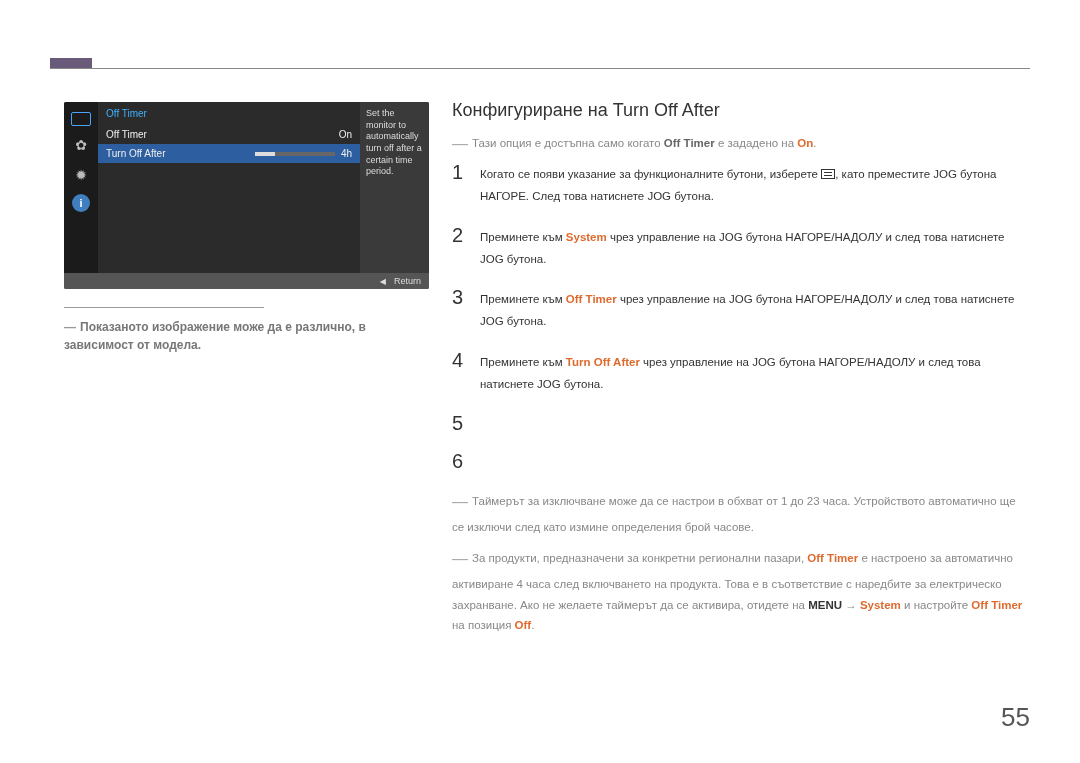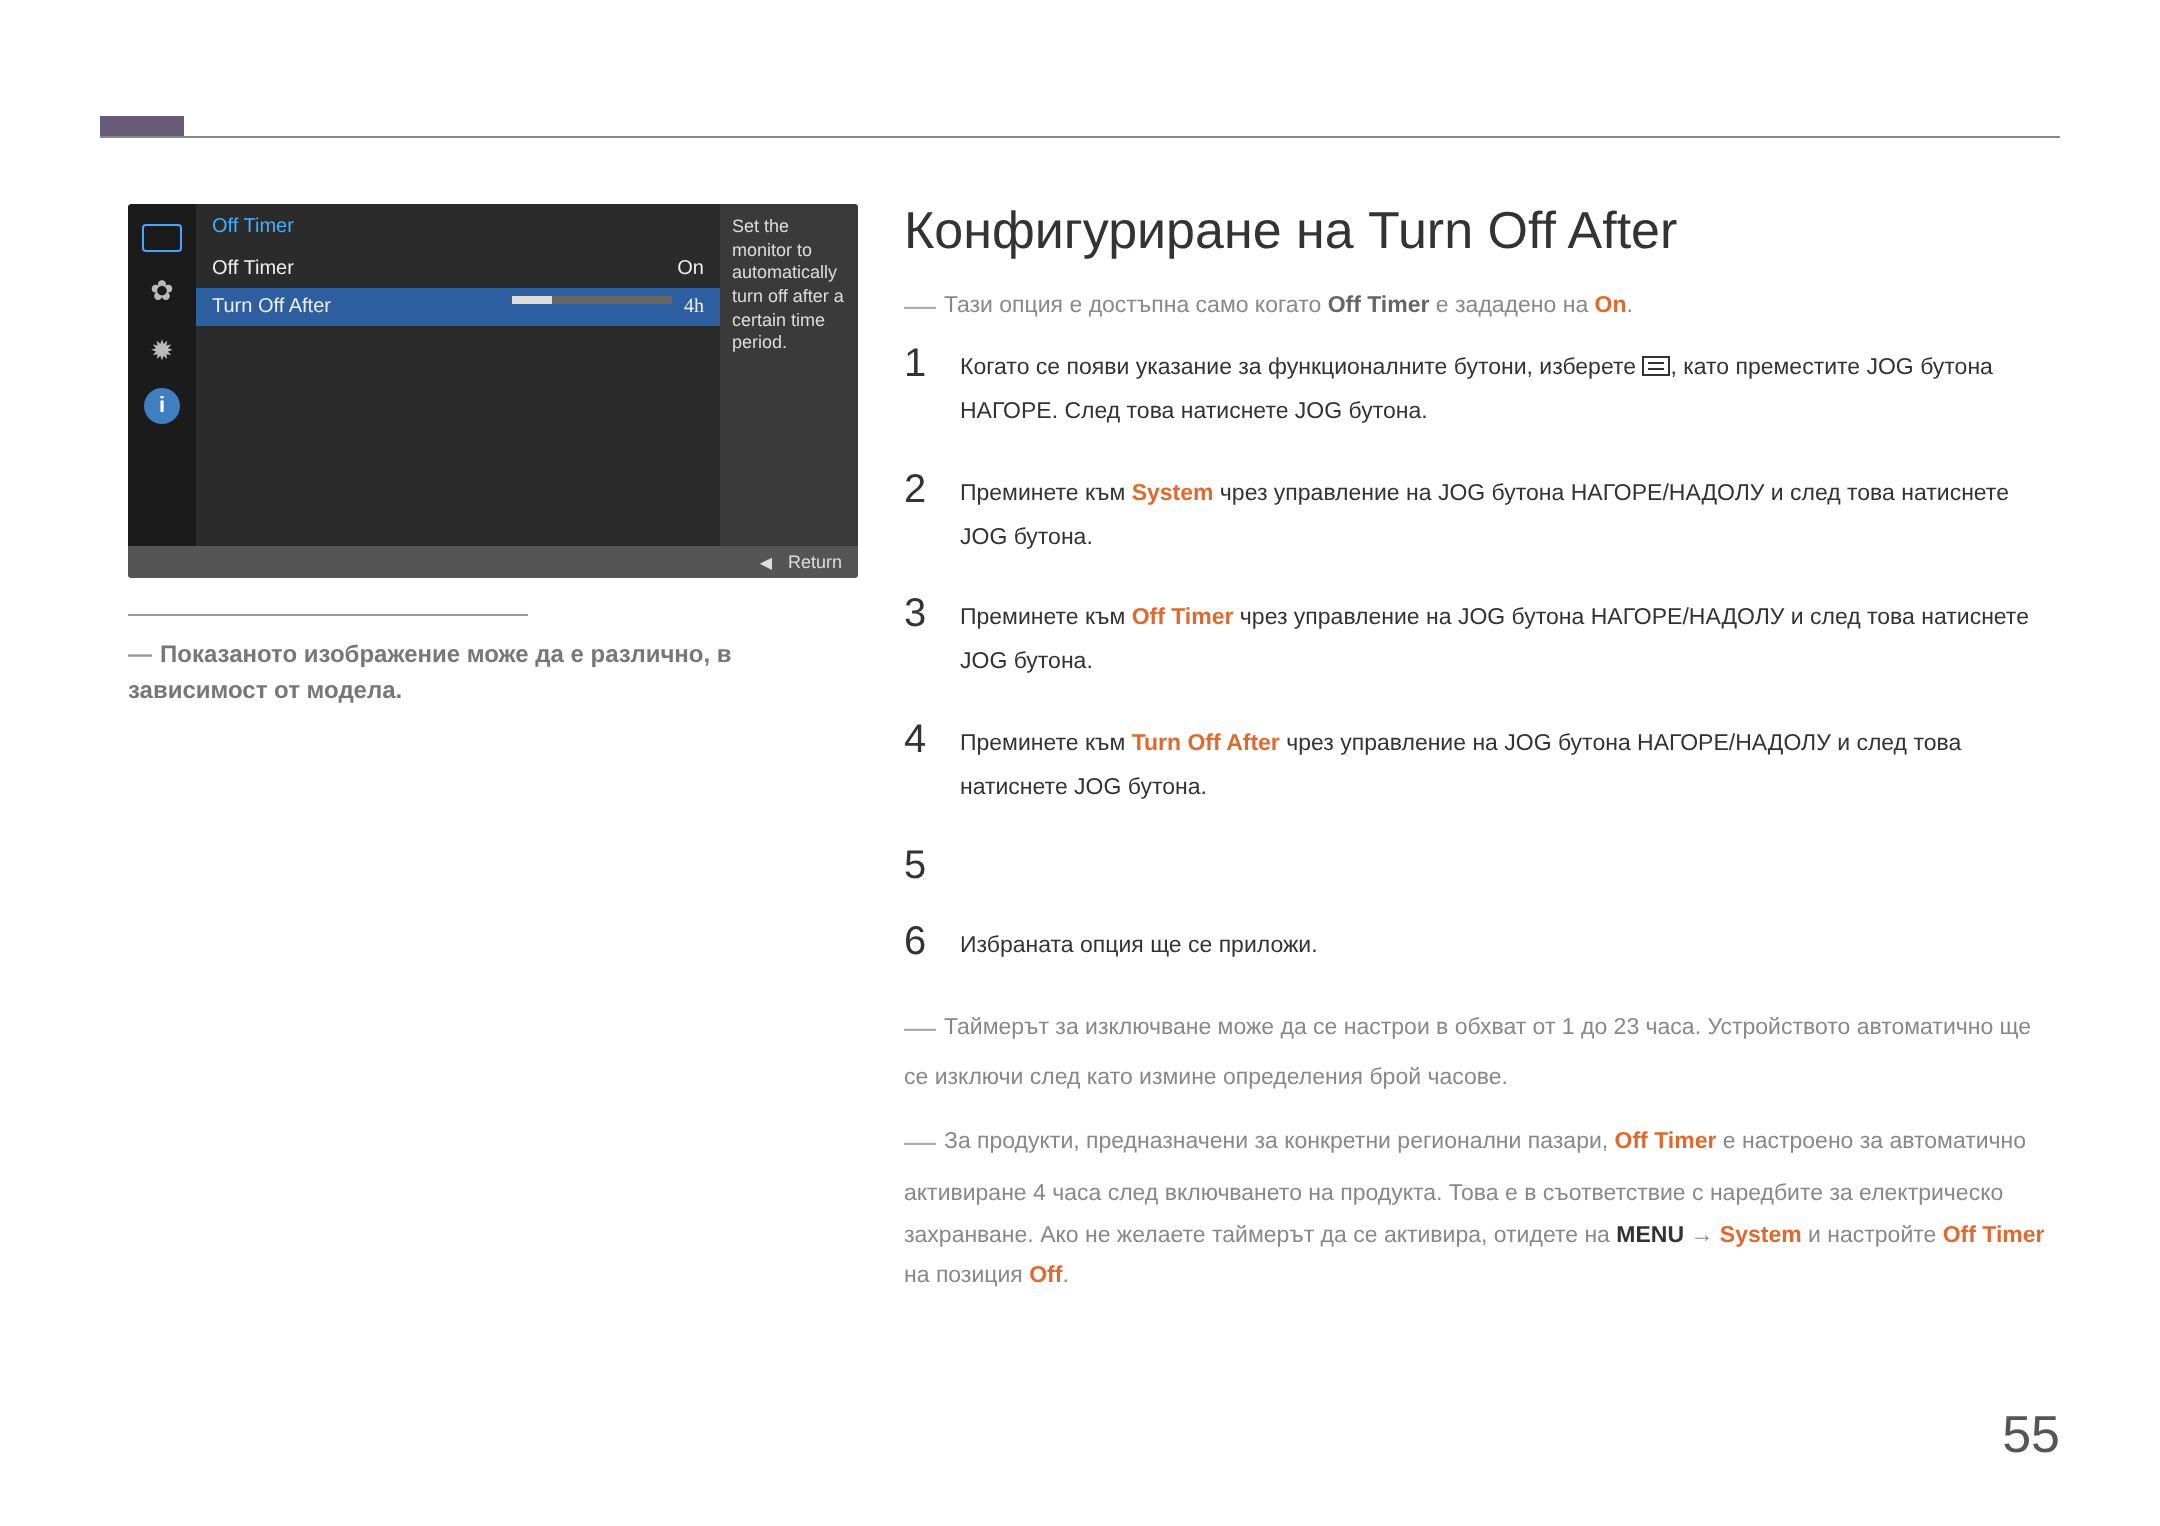--- a/index.html
+++ b/index.html
@@ -29,21 +29,21 @@
   .osd-slider .fill { position: absolute; left: 0; top: 0; bottom: 0; width: 25%; background: #ddd; }
   .osd-desc { width: 69px; background: #3a3a3a; font-size: 9px; color: #ddd; padding: 6px 6px; line-height: 1.3; }
   .osd-footer { background: #555; color: #ddd; font-size: 9px; text-align: right; padding: 3px 8px; }
   .osd-footer .tri { display: inline-block; margin-right: 8px; font-size: 8px; }
 
   .left-divider { margin-top: 18px; border-top: 1px solid #999; width: 200px; }
   .left-note { font-size: 12px; color: #777; margin-top: 10px; line-height: 1.5; font-weight: bold; }
   .left-note .dash { color: #999; margin-right: 4px; }
 
   
-  h1 { font-size: 26px; font-weight: 400; color: #333; margin-bottom: 14px; }
+  h1 { font-size: 18px; font-weight: 400; color: #333; margin-bottom: 14px; }
   .note-line { font-size: 11.5px; color: #888; margin-bottom: 8px; }
   .note-line .dash { color: #aaa; margin-right: 4px; font-size: 16px; vertical-align: -2px; }
   .note-line .hl { color: #666; font-weight: bold; }
   .note-line .hlr { color: #de6a2e; font-weight: bold; }
 
   ol.steps { list-style: none; counter-reset: step; }
   ol.steps > li { display: flex; align-items: flex-start; margin-bottom: 16px; }
   ol.steps > li .num { font-size: 20px; font-weight: 300; color: #333; width: 28px; flex-shrink: 0; line-height: 1.1; }
   ol.steps > li .txt { font-size: 11.5px; color: #333; line-height: 1.9; padding-top: 3px; }
   .hl-sys { color: #de6a2e; font-weight: bold; }
@@ -76,21 +76,21 @@
         </div>
         <div class="osd-main">
           <div class="osd-menu">
             <div class="osd-title">Off Timer</div>
             <div class="osd-row">
               <span>Off Timer</span>
               <span>On</span>
             </div>
             <div class="osd-row selected">
               <span>Turn Off After</span>
-              <span style="display:flex;font-family:Liberation Serif, serif;">
+              <span style="display:flex;align-items:center;">
                 <span class="osd-slider">
                     <span class="fill"></span>
                   </span>
                 <span>4h</span>
               </span>
             </div>
             <div style="height:110px;"></div>
           </div>
           <div class="osd-desc">Set the monitor to automatically turn off after a certain time period.</div>
         </div>
@@ -136,21 +136,20 @@
         <span class="num">4</span>
         <span class="txt">
           <span>Преминете към </span><span class="hl-sys">Turn Off After</span><span> чрез управление на JOG бутона НАГОРЕ/НАДОЛУ и след това натиснете JOG бутона.</span>
         </span>
       </li>
       <li>
         <span class="num">5</span>
       </li>
       <li>
         <span class="num">6</span>
-        <span class="txt">Избраната опция ще се приложи.</span>
       </li>
     </ol>
 
     <div class="endnotes">
       <div class="note-line">
         <span class="dash">―</span><span>Таймерът за изключване може да се настрои в обхват от 1 до 23 часа. Устройството автоматично ще се изключи след като измине определения брой часове.</span>
       </div>
       <div class="note-line">
         <span class="dash">―</span><span>За продукти, предназначени за конкретни регионални пазари, </span><span class="hl-sys">Off Timer</span><span> е настроено за автоматично активиране 4 часа след включването на продукта. Това е в съответствие с наредбите за електрическо захранване. Ако не желаете таймерът да се активира, отидете на </span><span class="hl-b">MENU</span><span> → </span><span class="hl-sys">System</span><span> и настройте </span><span class="hl-sys">Off Timer</span><span> на позиция </span><span class="hl-sys">Off</span><span>.</span>
       </div>

